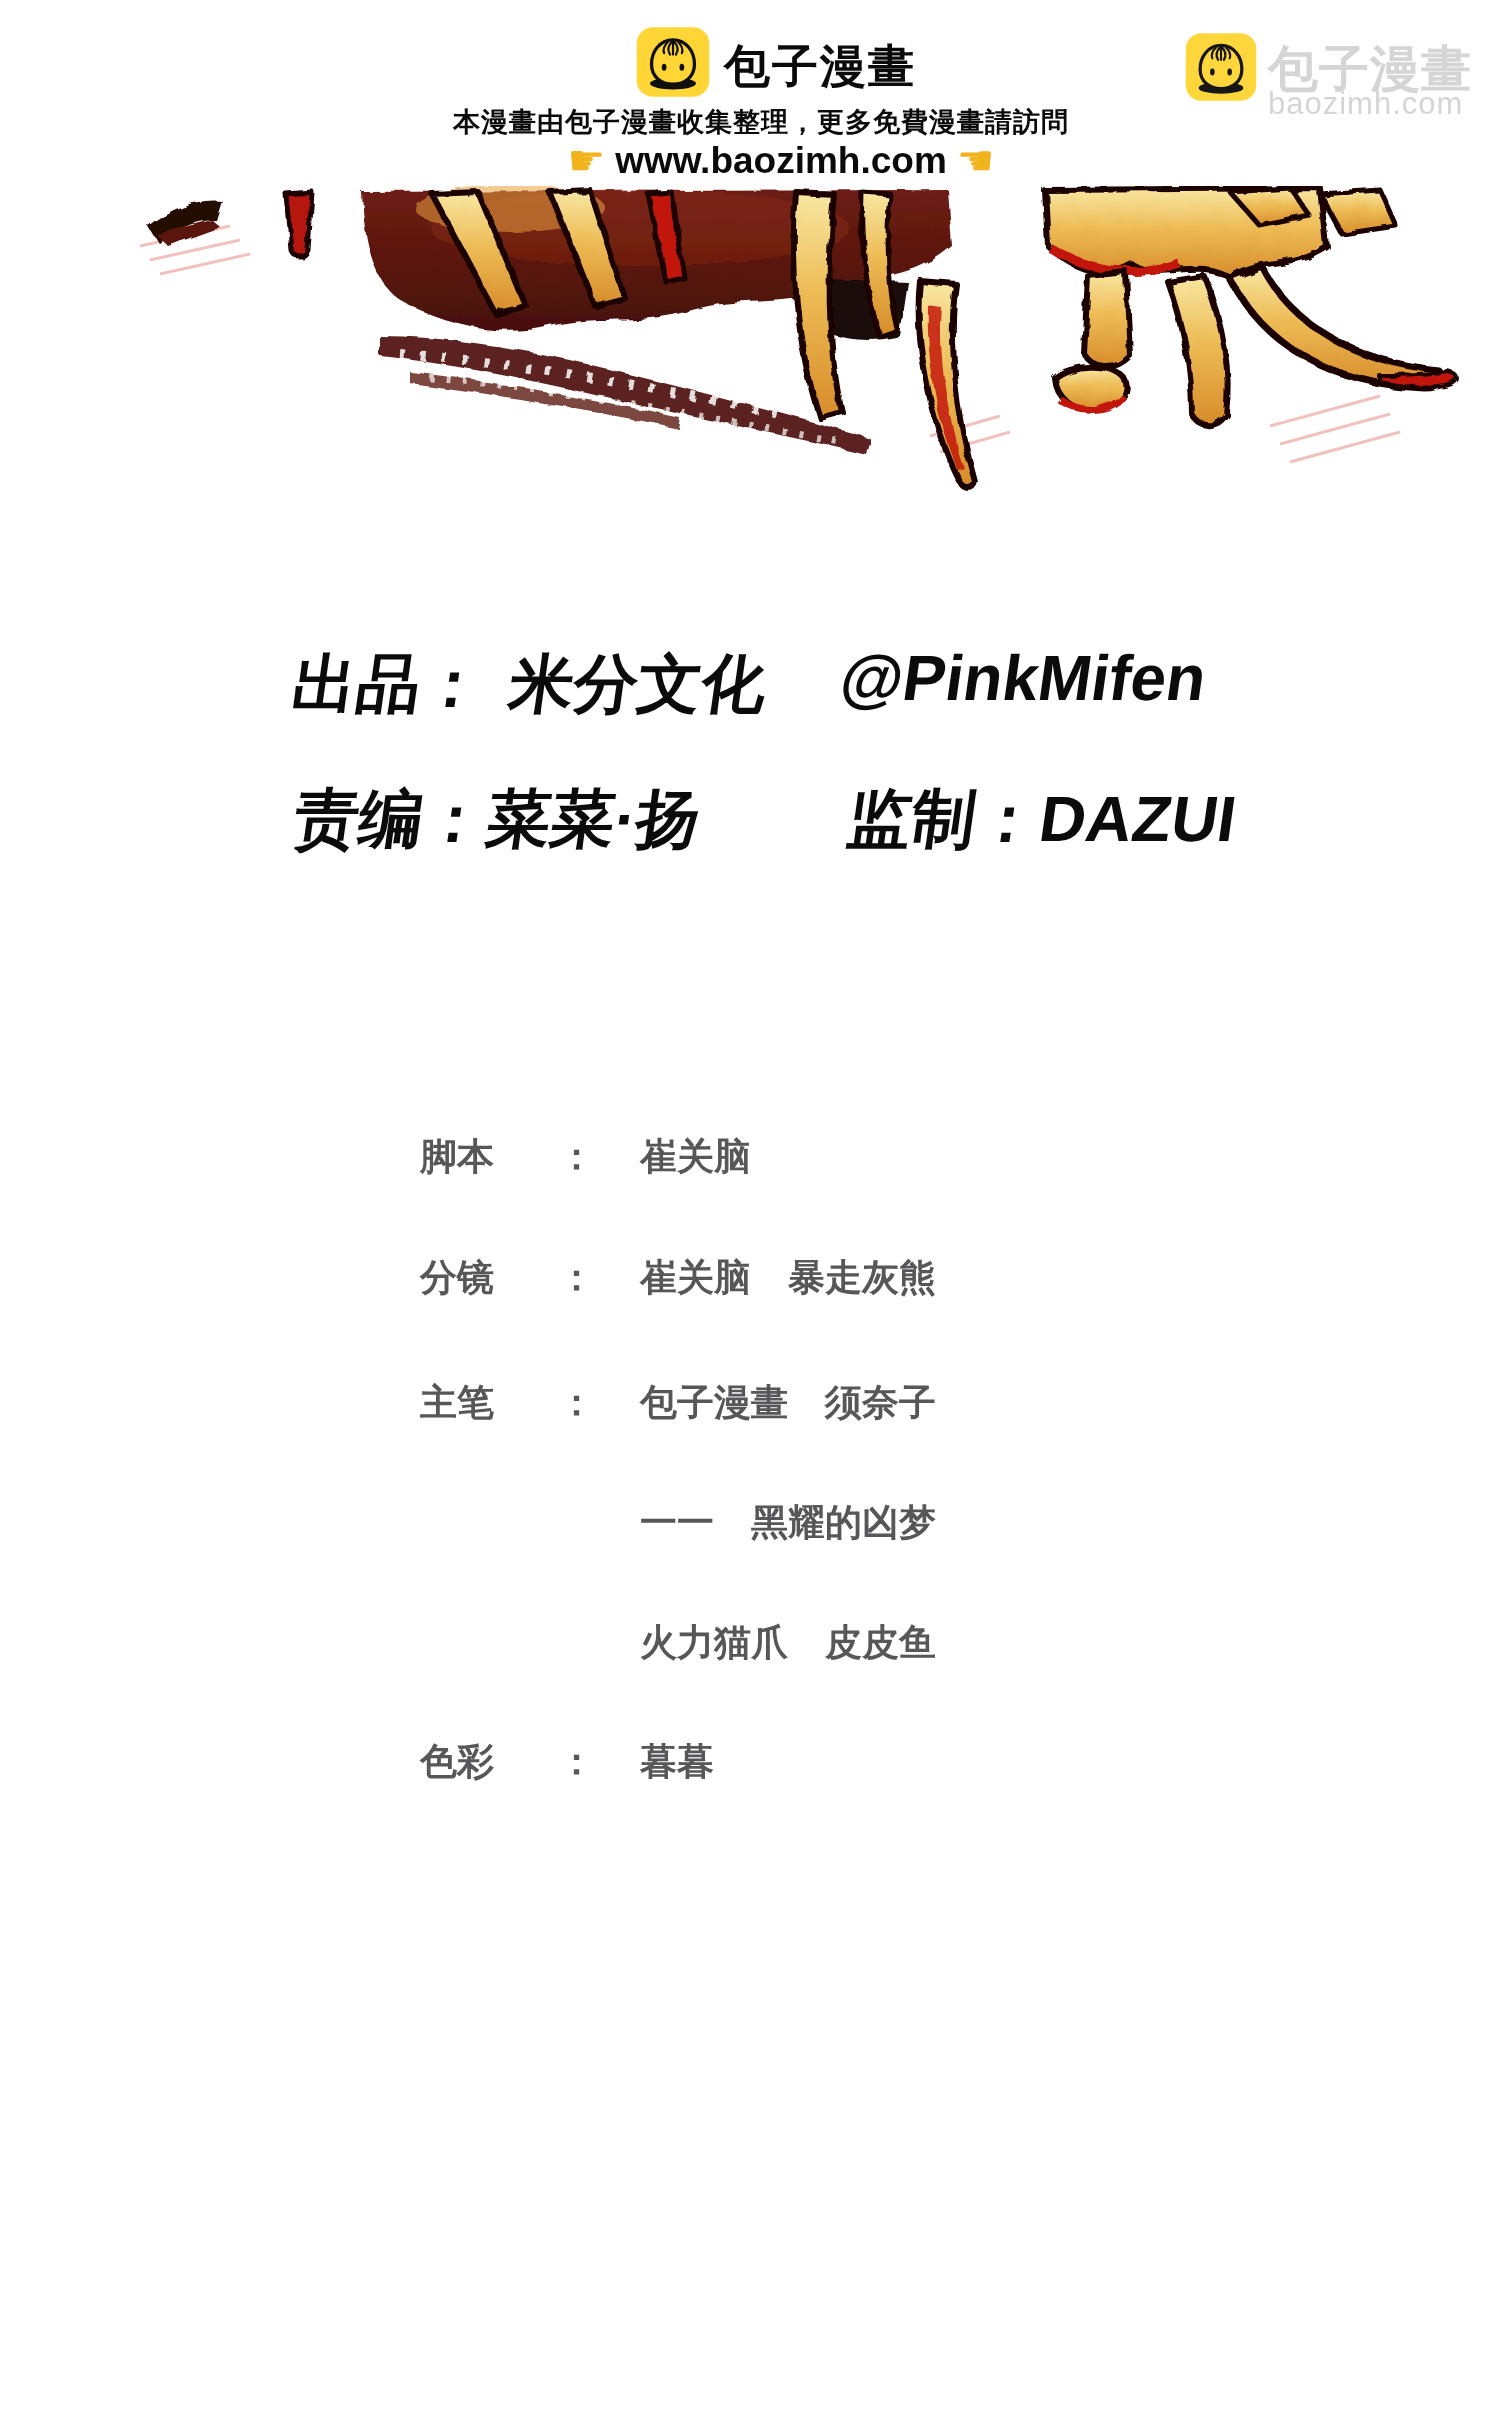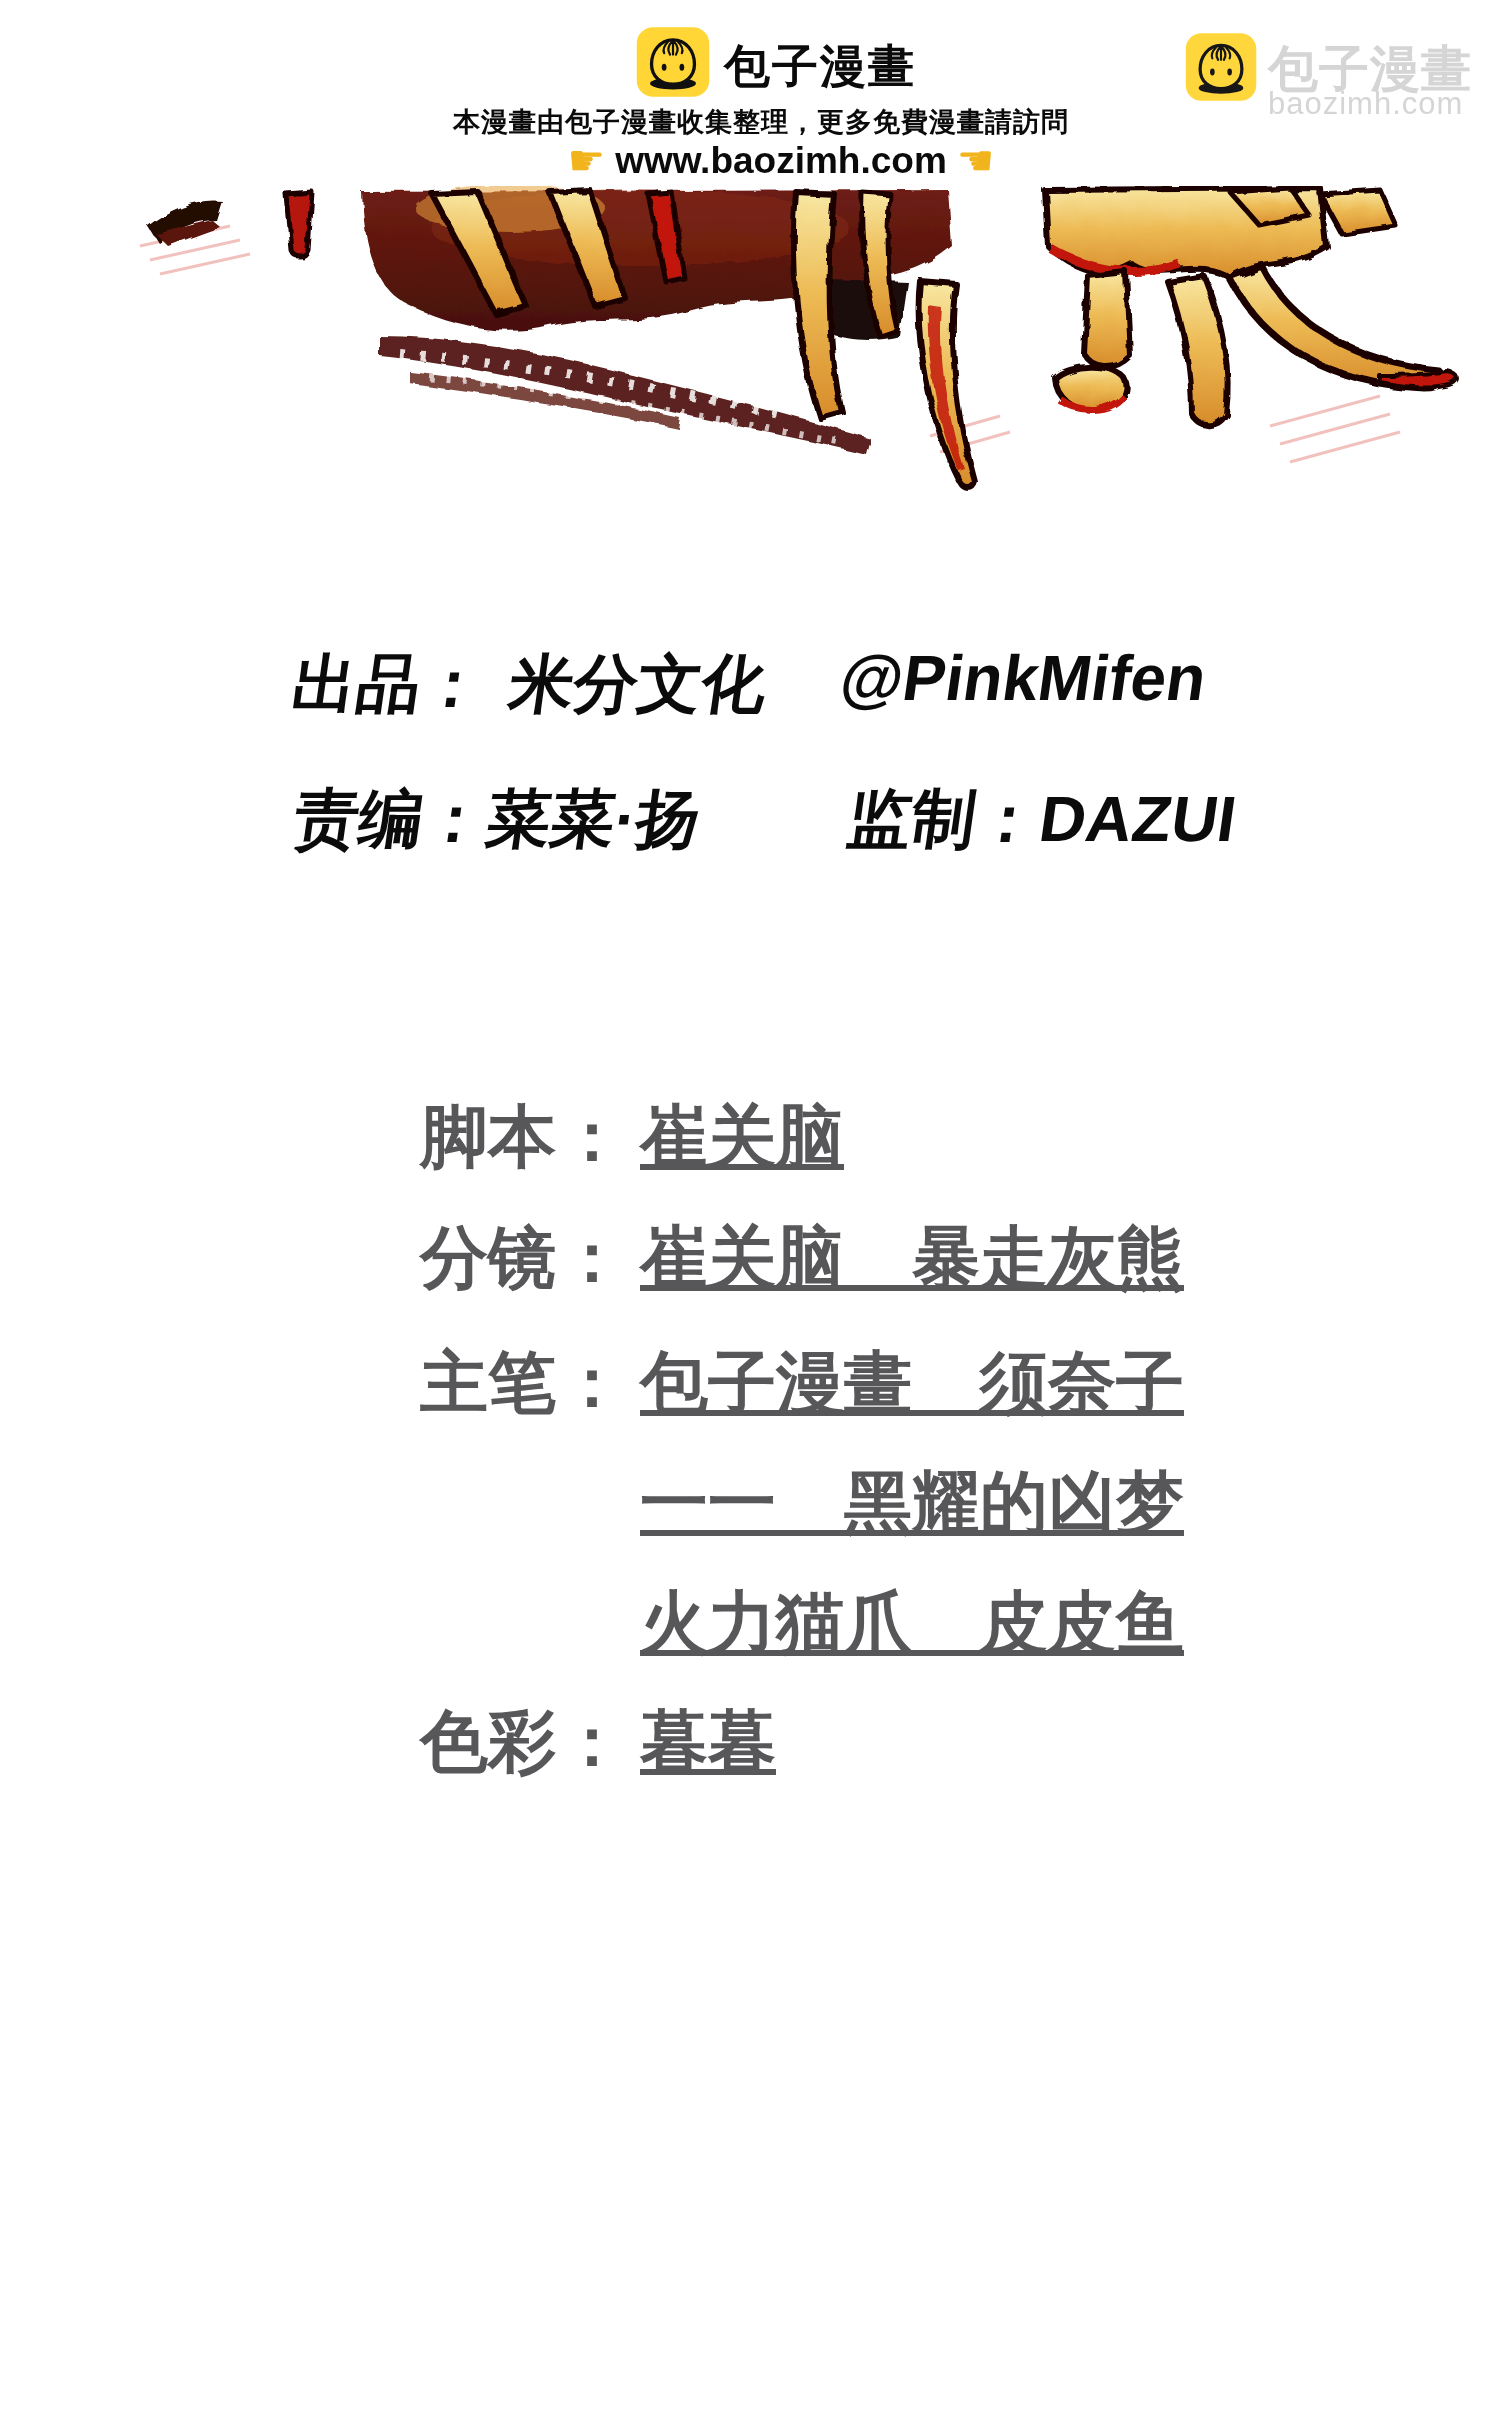--- a/index.html
+++ b/index.html
@@ -26,25 +26,25 @@
 
   
   .title-art{position:absolute;left:80px;top:186px;width:1400px;height:320px;}
 
   
   .black-row{position:absolute;left:0;width:100%;height:80px;font-size:64px;font-weight:900;
              color:var(--text_black);transform:skewX(-8deg);transform-origin:40% 100%;white-space:nowrap;}
   .black-row span{position:absolute;top:0;}
 
   
-  .staff-row{position:absolute;left:0;width:100%;height:78px;font-size:68px;font-weight:700;
-             color:var(--text_gray);white-space:nowrap;}
+  .staff-row{position:absolute;left:0;width:100%;height:78px;font-size:37px;font-weight:700;
+             color:var(--text_gray);white-space:nowrap;margin-top:40px;}
   .s-label{position:absolute;left:420px;top:0;}
   .s-colon{position:absolute;left:558px;top:0;}
-  .s-value{position:absolute;left:640px;top:0;text-decoration:underline;}
+  .s-value{position:absolute;left:640px;top:0;}
 
   
   .studio-logo{position:absolute;left:612px;top:1936px;width:292px;height:218px;}
 
   
   .tencent-wm{position:absolute;left:1238px;top:2320px;font-size:56px;font-weight:900;
               color:var(--bottom_watermark_gray);letter-spacing:3px;white-space:nowrap;}
 </style>
 </head>
 <body>

